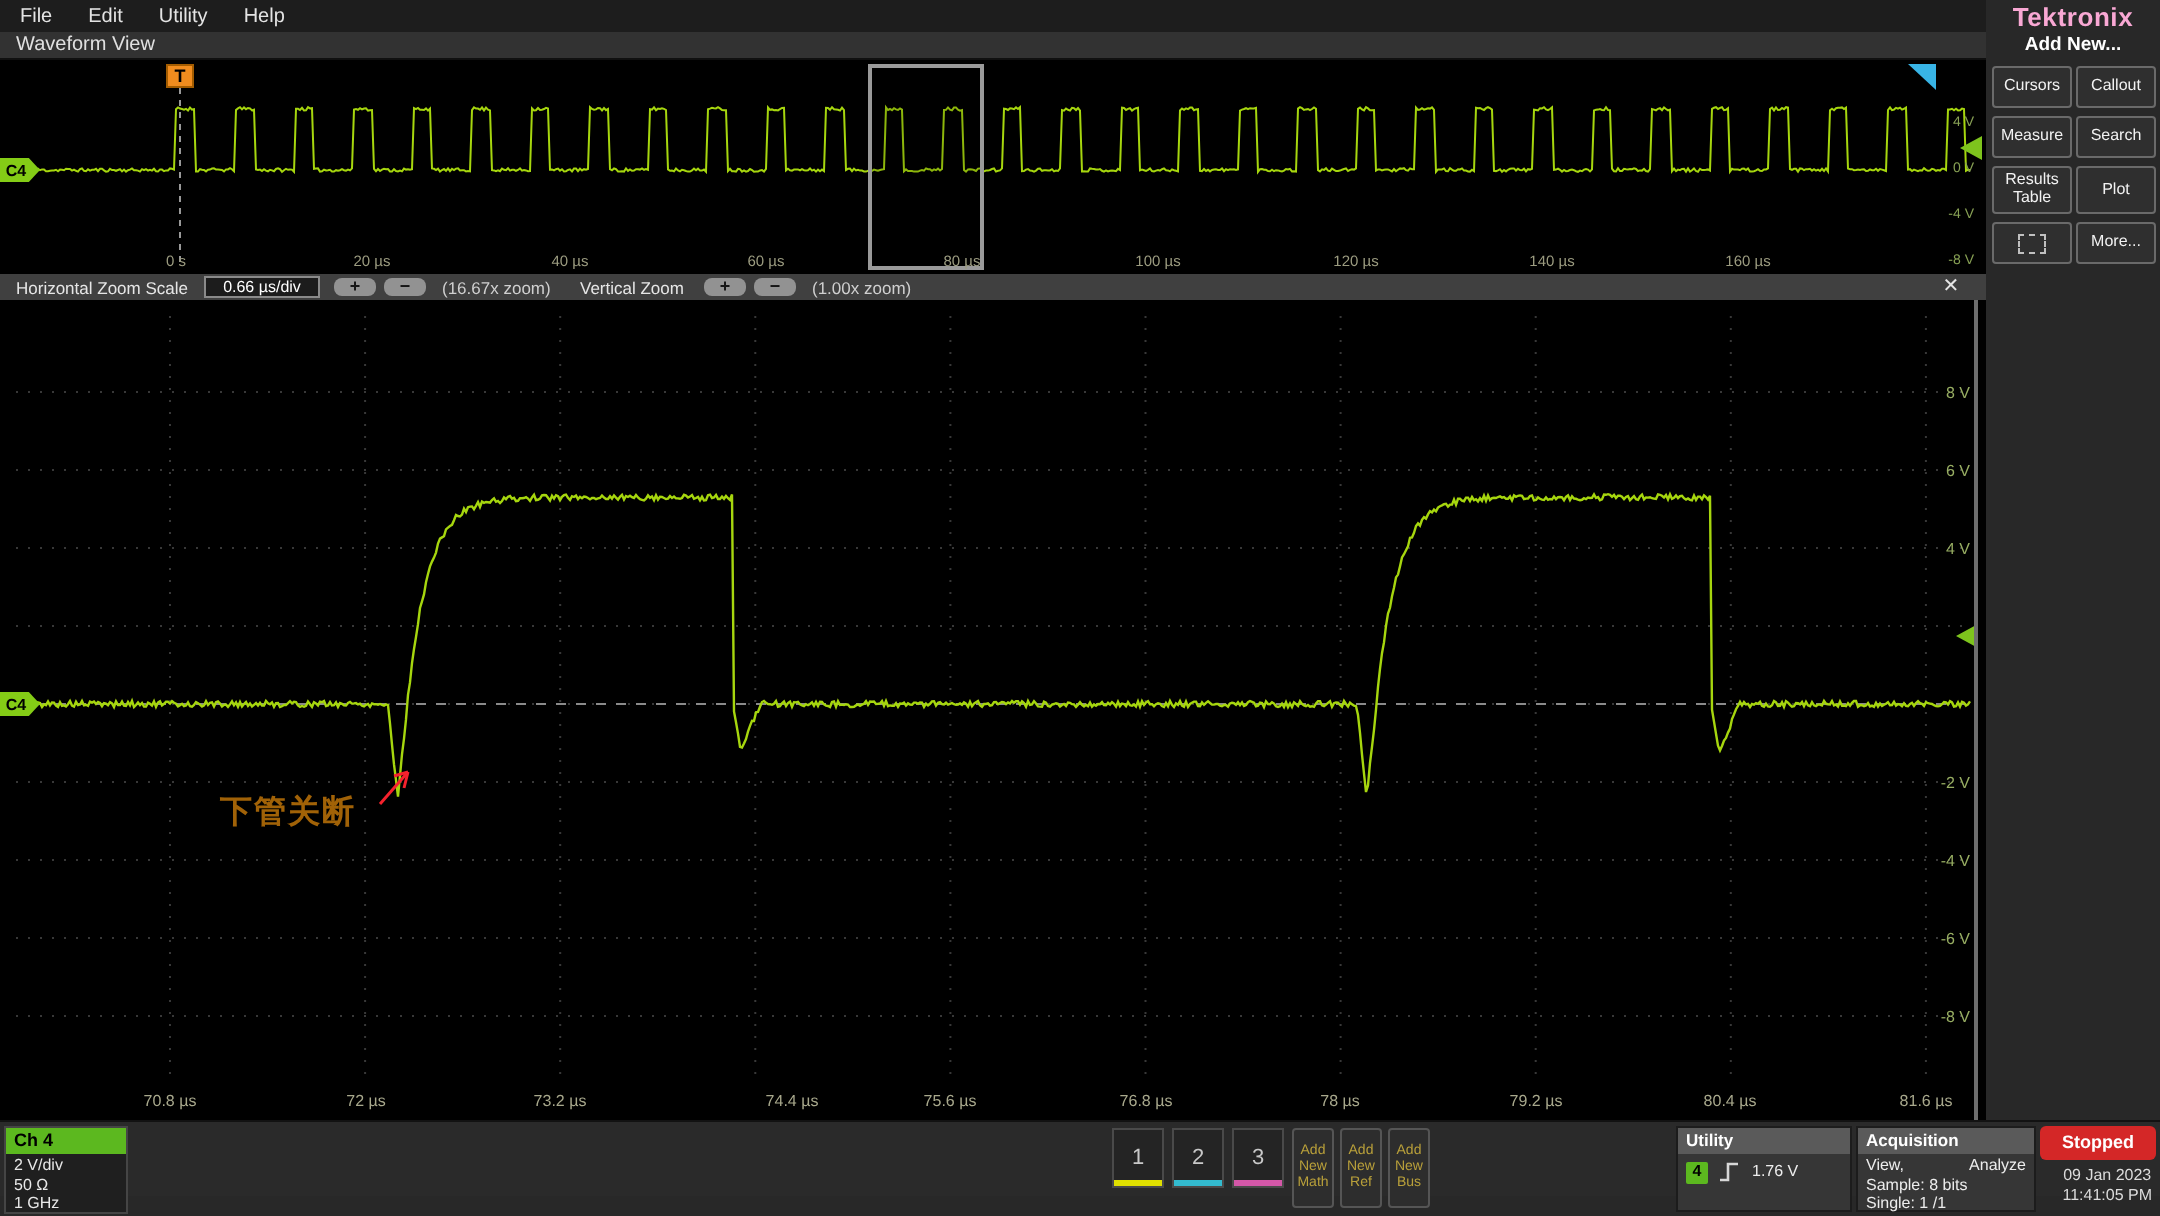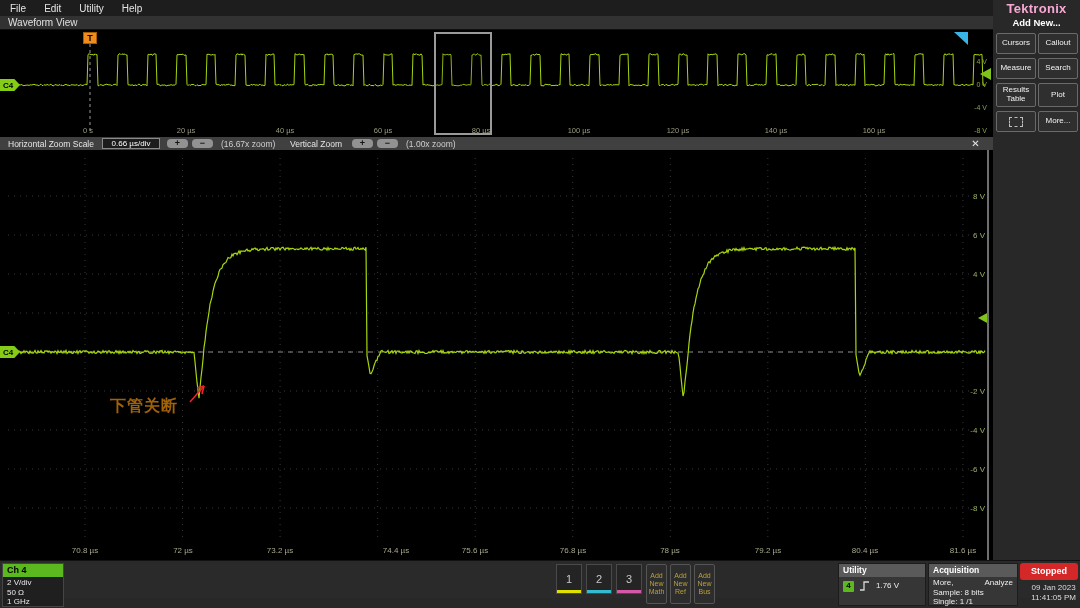--- a/index.html
+++ b/index.html
@@ -229,21 +229,21 @@
             </svg>
           <span data-name="trigger-level-value">1.76 V</span>
         </div>
       </div>
     </div>
 
     <div class="panel" style="left:928px;width:90px;height:43px" data-name="acquisition-panel">
       <div class="hd" data-name="acquisition-title">Acquisition</div>
       <div class="bd">
         <div class="prow">
-          <span data-name="acquisition-mode">More,</span>
+          <span data-name="acquisition-mode">View,</span>
           <span data-name="acquisition-analyze">Analyze</span>
         </div>
         <div class="prow">
             <span data-name="acquisition-sample">Sample: 8 bits</span>
           </div>
         <div class="prow">
             <span data-name="acquisition-single">Single: 1 /1</span>
           </div>
       </div>
     </div>

